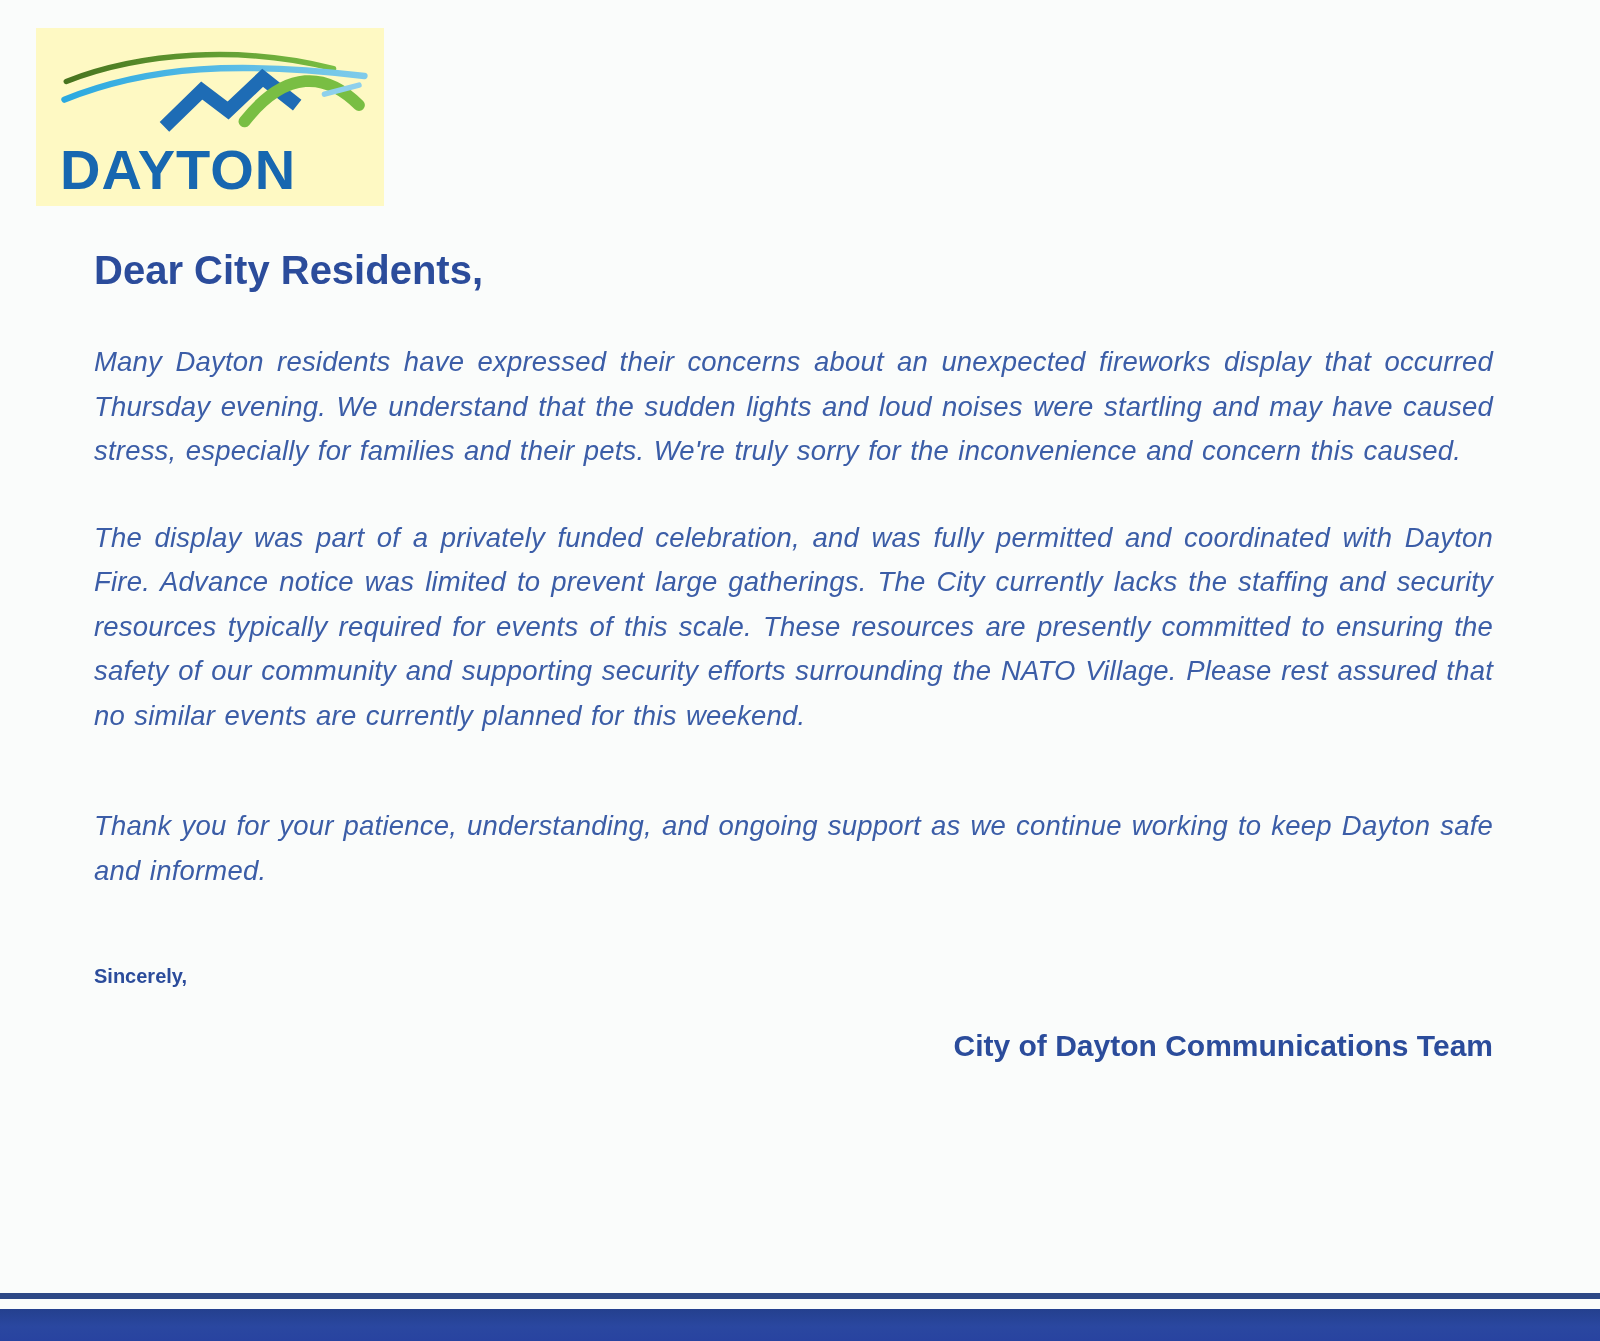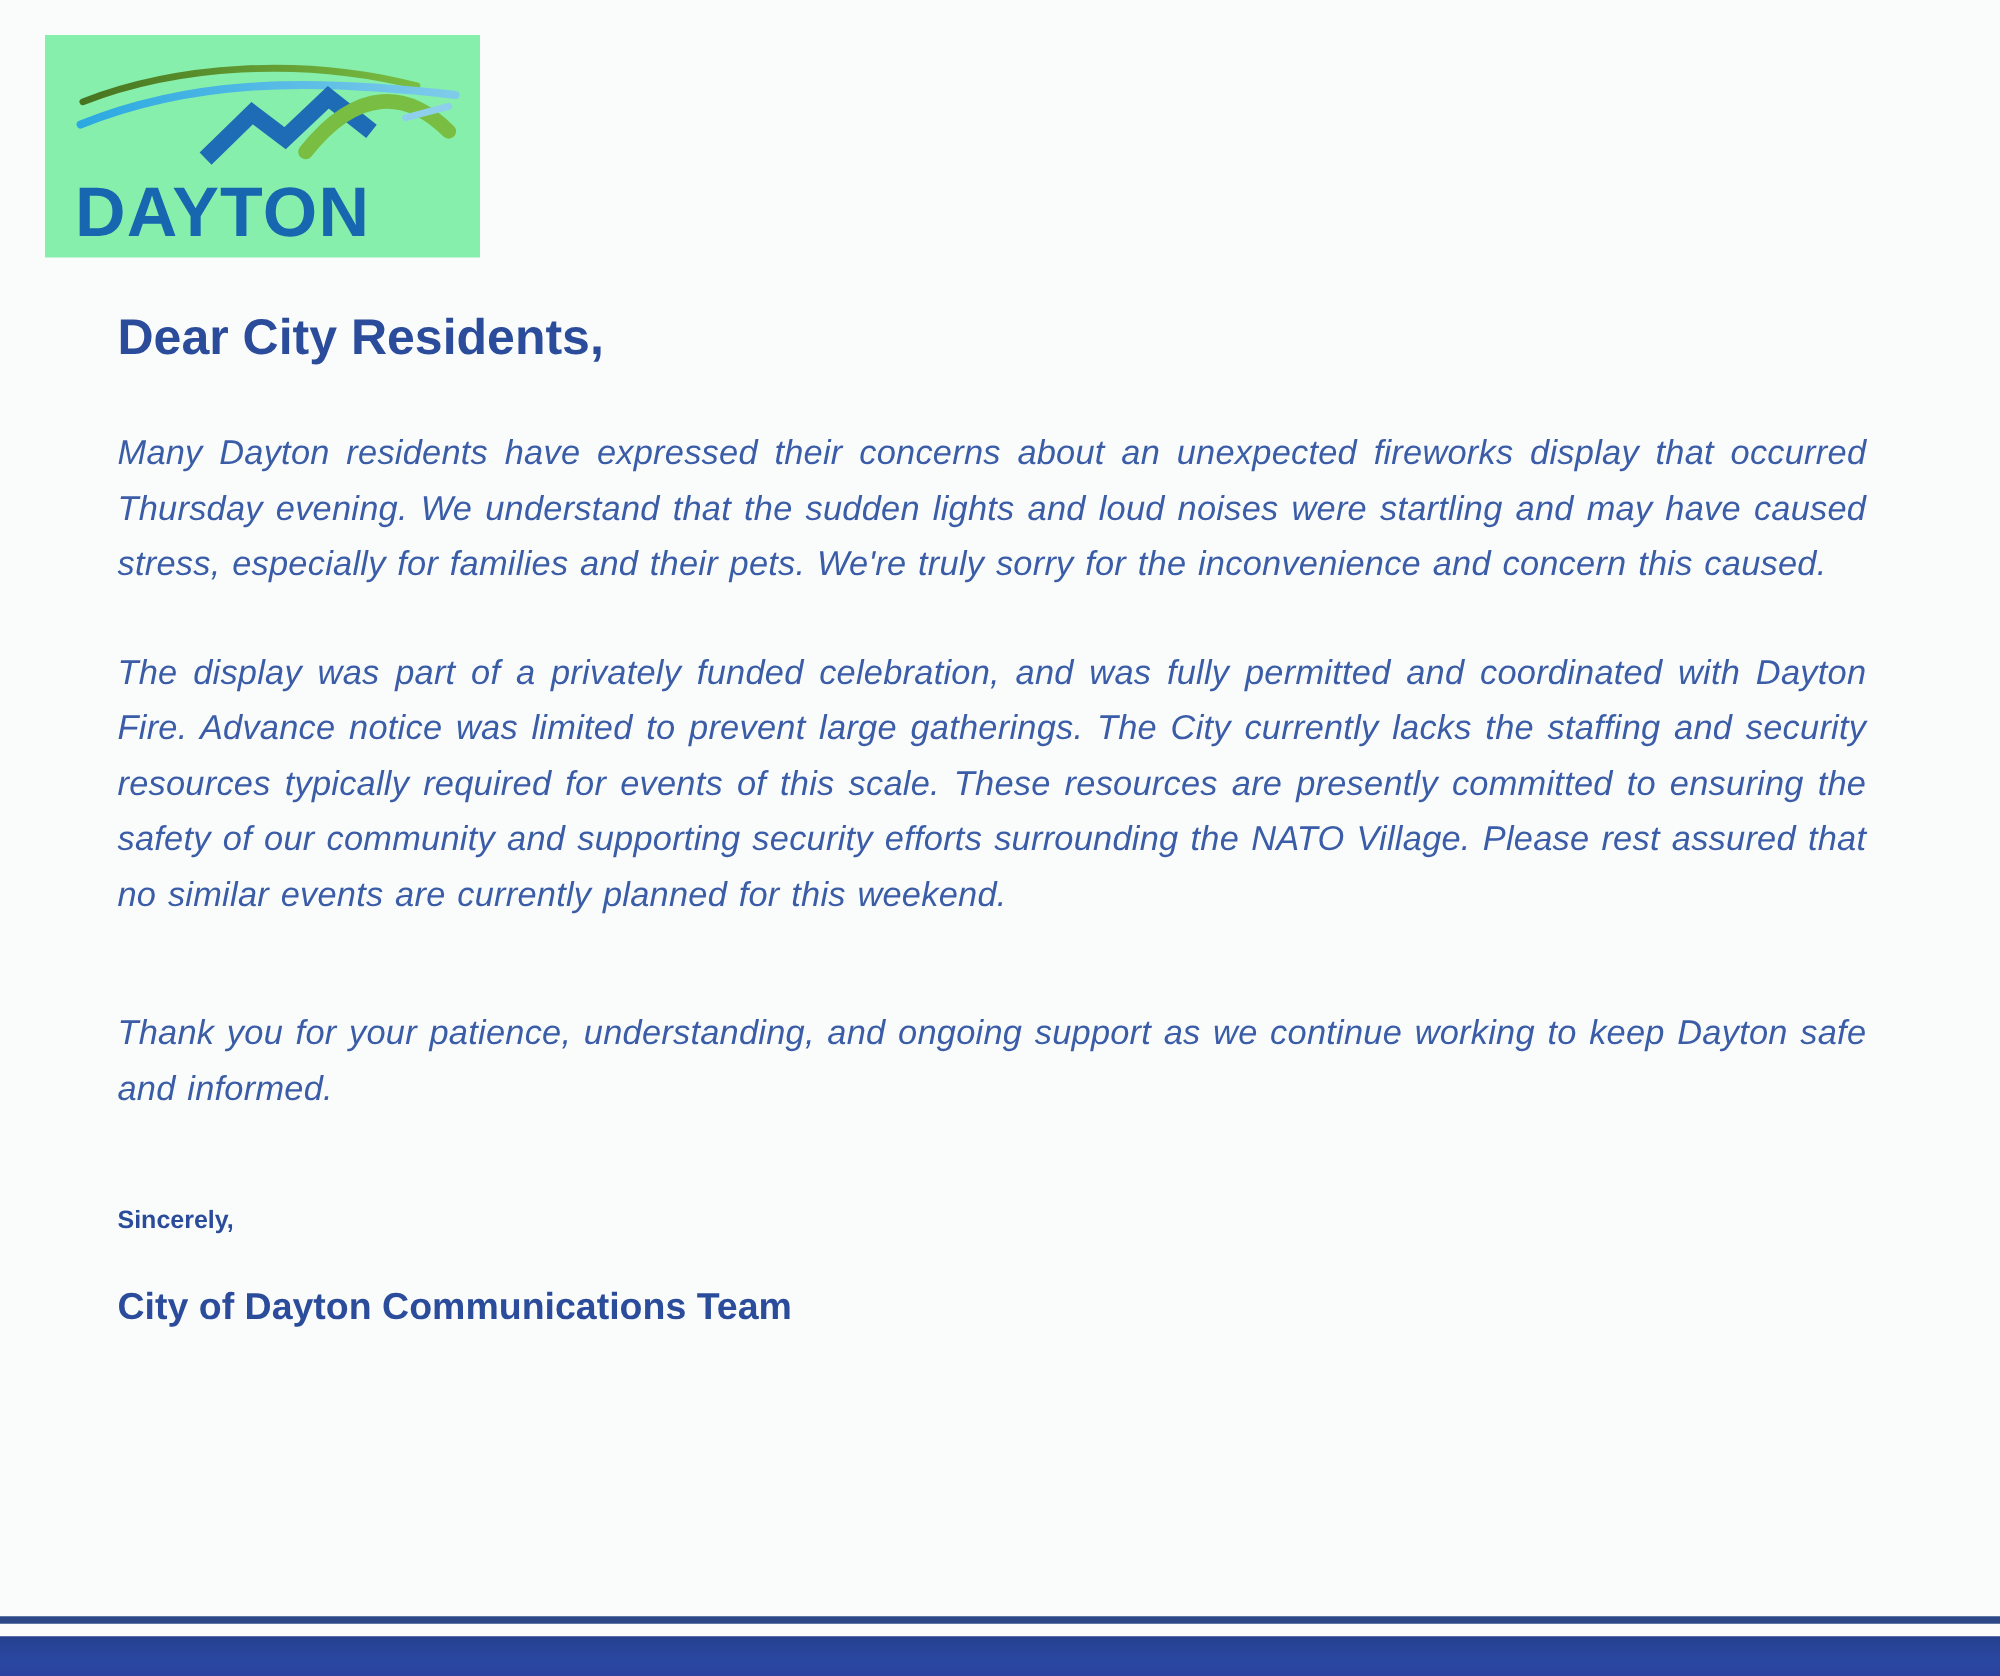--- a/index.html
+++ b/index.html
@@ -13,21 +13,21 @@
     overflow: hidden;
   }
 
   
   .logo-box {
     position: absolute;
     left: 36px;
     top: 28px;
     width: 348px;
     height: 178px;
-    background: #86efac;
+    background: #fef9c3;
   }
   .logo-mark {
     position: absolute;
     left: 8px;
     top: 8px;
     width: 330px;
     height: 100px;
   }
   .logo-wordmark {
     position: absolute;
@@ -72,20 +72,21 @@
     color: #2B4C9B;
     line-height: 38px;
     margin: 64px 0 0 0;
   }
   .signature {
     font-size: 30px;
     font-weight: bold;
     color: #2B4C9B;
     line-height: 38px;
     margin: 32px 0 0 0;
+    text-align: right;
   }
 
   
   .footer-divider {
     position: absolute;
     left: 0;
     right: 0;
     top: 1293px;
     height: 6px;
     background: #2D4886;

